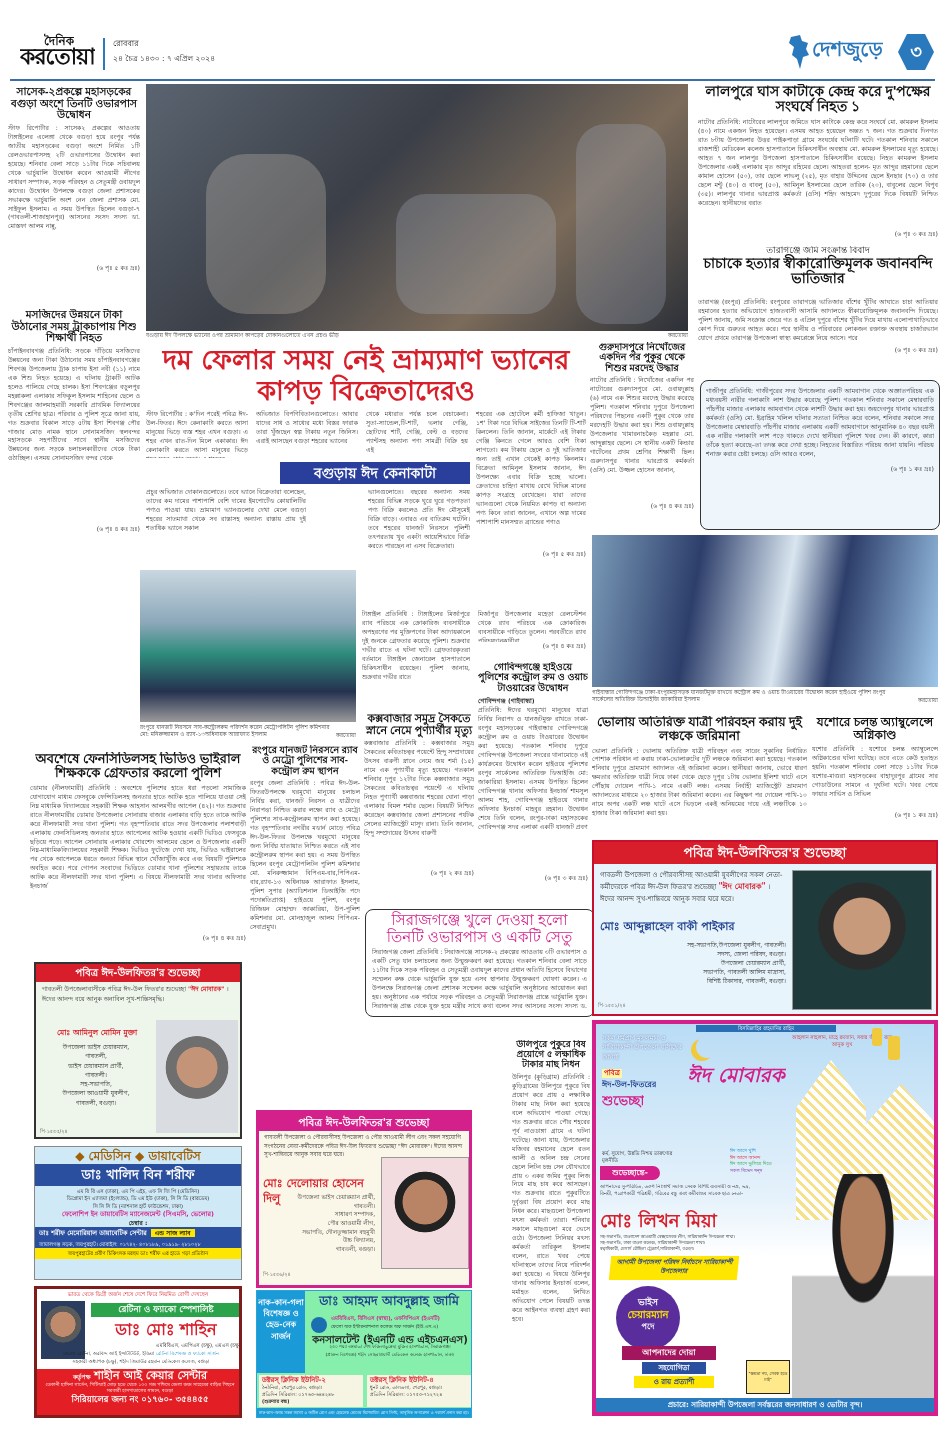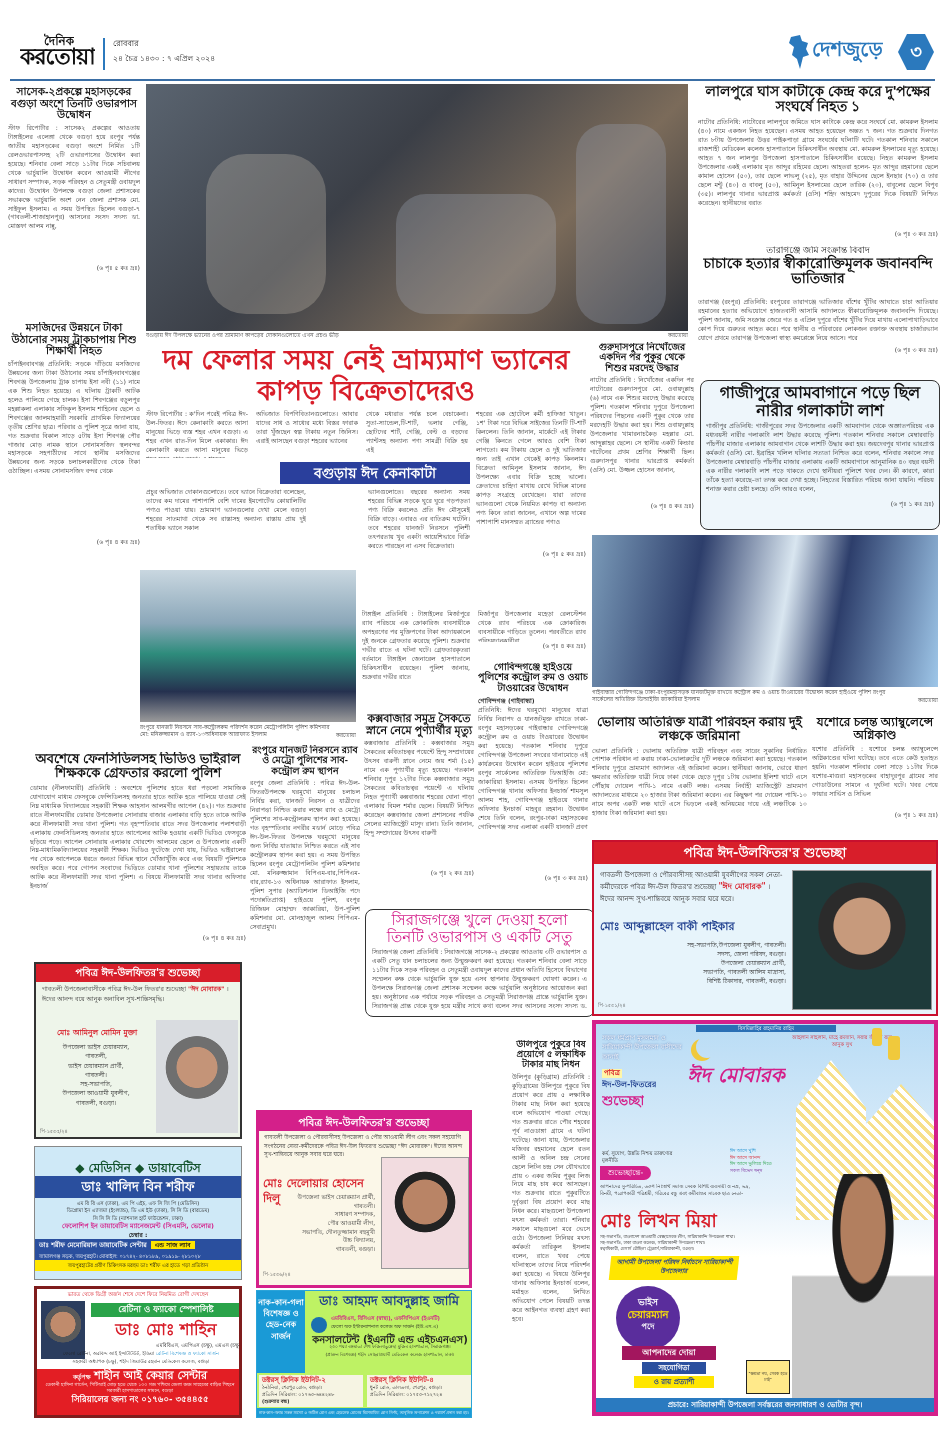--- a/index.html
+++ b/index.html
@@ -32,21 +32,21 @@
     <span style="color:#fff;font-size:18px;font-weight:bold">৩</span>
   </div>
 </div>
 <div class="abs rule" style="left:10px;top:79px;width:925px;height:2px"></div>
 
 <div class="abs" style="left:8px;top:86px;width:132px;height:230px">
   <div class="hl" style="font-size:10.5px">সাসেক-২প্রকল্পে মহাসড়কের বগুড়া অংশে তিনটি ওভারপাস উদ্বোধন</div>
   <div class="body" style="margin-top:3px;height:140px;overflow:hidden">স্টাফ রিপোর্টার : সাসেক২ প্রকল্পের আওতায় টাঙ্গাইলের এলেঙ্গা থেকে বগুড়া হয়ে রংপুর পর্যন্ত জাতীয় মহাসড়কের বগুড়া অংশে নির্মিত ১টি রেলওভারপাসসহ ২টি ওভারপাসের উদ্বোধন করা হয়েছে। শনিবার বেলা সাড়ে ১১টার দিকে সচিবালয় থেকে ভার্চুয়ালি উদ্বোধন করেন আওয়ামী লীগের সাধারণ সম্পাদক, সড়ক পরিবহন ও সেতুমন্ত্রী ওবায়দুল কাদের। উদ্বোধন উপলক্ষে বগুড়া জেলা প্রশাসকের সভাকক্ষে ভার্চুয়ালি অংশ নেন জেলা প্রশাসক মো. সাইফুল ইসলাম। এ সময় উপস্থিত ছিলেন বগুড়া-৭ (গাবতলী-শাজাহানপুর) আসনের সংসদ সদস্য ডা. মোস্তফা আলম নান্নু,</div>
   <div class="body" style="text-align:right">(৬ পৃঃ ৫ কঃ দ্রঃ)</div>
 </div>
-<div class="abs" style="left:8px;top:322px;width:132px;height:246px">
+<div class="abs" style="left:8px;top:309px;width:132px;height:246px">
   <div class="hl" style="font-size:10.5px">মসজিদের উন্নয়নে টাকা উঠানোর সময় ট্রাকচাপায় শিশু শিক্ষার্থী নিহত</div>
   <div class="body" style="margin-top:3px;height:178px;overflow:hidden">চাঁপাইনবাবগঞ্জ প্রতিনিধি: সড়কে দাঁড়িয়ে মসজিদের উন্নয়নের জন্য টাকা উঠানোর সময় চাঁপাইনবাবগঞ্জের শিবগঞ্জ উপজেলায় ট্রাক চাপায় ইসা নবী (১১) নামে এক শিশু নিহত হয়েছে। এ ঘটনায় ট্রাকটি আটক হলেও পালিয়ে গেছে চালক। ইসা শিবগঞ্জের বড়ুলপুর মহল্লাকলা এলাকার সফিকুল ইসলাম শাহিনের ছেলে ও শিবগঞ্জের জালমাহমারী সরকারি প্রাথমিক বিদ্যালয়ের তৃতীয় শ্রেণির ছাত্র। পরিবার ও পুলিশ সূত্রে জানা যায়, গত শুক্রবার বিকাল সাড়ে ৫টায় ইসা শিবগঞ্জ পৌর গাজার মোড় নামক স্থানে সোনামসজিদ স্থলবন্দর মহাসড়কে সহপাঠীদের সাথে স্থানীয় মসজিদের উন্নয়নের জন্য সড়কে চলাচলকারীদের থেকে টাকা ওঠাচ্ছিল। এসময় সোনামসজিদ বন্দর থেকে</div>
   <div class="body" style="text-align:right">(৬ পৃঃ ৪ কঃ দ্রঃ)</div>
 </div>
 
 <div class="abs photo" style="left:146px;top:84px;width:542px;height:247px">
   <div class="abs" style="left:60px;top:70px;width:120px;height:160px;background:rgba(230,220,200,.25);border-radius:40px"></div>
   <div class="abs" style="left:250px;top:110px;width:160px;height:120px;background:rgba(180,190,210,.25);border-radius:30px"></div>
   <div class="abs" style="left:430px;top:40px;width:90px;height:200px;background:rgba(160,170,190,.3);border-radius:30px"></div>
 </div>
@@ -82,21 +82,20 @@
   <div class="body" style="text-align:right">(৬ পৃঃ ৩ কঃ দ্রঃ)</div>
 </div>
 
 <div class="abs" style="left:590px;top:342px;width:104px;height:190px">
   <div class="hl" style="font-size:9.5px">গুরুদাসপুরে নিখোঁজের একদিন পর পুকুর থেকে শিশুর মরদেহ উদ্ধার</div>
   <div class="body" style="margin-top:3px;height:126px;overflow:hidden">নাটোর প্রতিনিধি : নিখোঁজের একদিন পর নাটোরের গুরুদাসপুরে মো. ওবায়দুল্লাহ (৬) নামে এক শিশুর মরদেহ উদ্ধার করেছে পুলিশ। গতকাল শনিবার দুপুরে উপজেলা পরিষদের পিছনের একটি পুকুর থেকে তার মরদেহটি উদ্ধার করা হয়। শিশু ওবায়দুল্লাহ উপজেলার খামারনাচকৈড় মহল্লার মো. আব্দুল্লাহর ছেলে। সে স্থানীয় একটি কিন্ডার গার্টেনের প্রথম শ্রেণির শিক্ষার্থী ছিল। গুরুদাসপুর থানার ভারপ্রাপ্ত কর্মকর্তা (ওসি) মো. উজ্জল হোসেন জানান,</div>
   <div class="body" style="text-align:right">(৬ পৃঃ ৪ কঃ দ্রঃ)</div>
 </div>
 
 <div class="abs" style="left:700px;top:380px;width:240px;height:150px;border:1.5px solid #333;border-radius:8px;background:#eef6fb;padding:3px 5px">
-  <div class="hl" style="font-size:16px">গাজীপুরে আমবাগানে পড়ে ছিল নারীর গলাকাটা লাশ</div>
   <div class="body" style="margin-top:3px;height:78px;overflow:hidden">গাজীপুর প্রতিনিধি: গাজীপুরের সদর উপজেলার একটি আমবাগান থেকে অজ্ঞাতপরিচয় এক মধ্যবয়সী নারীর গলাকাটা লাশ উদ্ধার করেছে পুলিশ। গতকাল শনিবার সকালে মেম্বারবাড়ি পাঁচপীর মাজার এলাকার আমবাগান থেকে লাশটি উদ্ধার করা হয়। জয়দেবপুর থানার ভারপ্রাপ্ত কর্মকর্তা (ওসি) মো. ইব্রাহিম খলিল ঘটনার সত্যতা নিশ্চিত করে বলেন, শনিবার সকালে সদর উপজেলার মেম্বারবাড়ি পাঁচপীর মাজার এলাকায় একটি আমবাগানে আনুমানিক ৪০ বছর বয়সী এক নারীর গলাকাটা লাশ পড়ে থাকতে দেখে স্থানীয়রা পুলিশে খবর দেন। কী কারণে, কারা তাঁকে হত্যা করেছে–তা তদন্ত করে দেখা হচ্ছে। নিহতের বিস্তারিত পরিচয় জানা যায়নি। পরিচয় শনাক্ত করার চেষ্টা চলছে। ওসি আরও বলেন,</div>
   <div class="body" style="text-align:right">(৬ পৃঃ ১ কঃ দ্রঃ)</div>
 </div>
 
 <div class="abs photo" style="left:592px;top:535px;width:346px;height:152px;background:linear-gradient(100deg,#7a9ab8,#2d3e6b 30%,#d9e6f0 55%,#2d3e6b 70%,#9ec6e8)"></div>
 <div class="abs cap" style="left:592px;top:689px;width:310px">গাইবান্ধার গোবিন্দগঞ্জে ঢাকা-রংপুরমহাসড়ক যানজটমুক্ত রাখতে কন্ট্রোল রুম ও ওয়াচ টাওয়ারের উদ্বোধন করেন হাইওয়ে পুলিশ রংপুর সার্কেলের অতিরিক্ত ডিআইজি জাকারিয়া ইসলাম</div>
 <div class="abs cap" style="left:900px;top:697px;width:38px;text-align:right">করতোয়া</div>
 
 <div class="abs photo" style="left:140px;top:570px;width:216px;height:152px;background:linear-gradient(180deg,#c9d7e0,#8ba7b9 35%,#2e8c7c 55%,#25314f 80%,#9b9b9b)"></div>
 <div class="abs cap" style="left:140px;top:724px;width:200px">রংপুরে যানজট নিরসনে সাব-কন্ট্রোলরুম পরিদর্শন করেন মেট্রোপলিটন পুলিশ কমিশনার মো: মনিরুজ্জামান ও র‌্যাব-১৩অধিনায়ক আরাফাত ইসলাম</div>
@@ -190,21 +189,21 @@
     <div>গাবতলী।</div>
     <div>সহ-সভাপতি,</div>
     <div>উপজেলা আওয়ামী যুবলীগ,</div>
     <div>গাবতলী, বগুড়া।</div>
   </div>
   <div class="abs" style="left:4px;top:164px;font-size:5px;color:#555">পি-১৫৫৫/২৪</div>
   <div class="abs" style="left:120px;top:56px;width:82px;height:113px;background:radial-gradient(circle at 50% 42%,#c49478 0 26%,#6f6f6f 27% 40%,#d9dce0 41%)"></div>
 </div>
 
 <div class="abs" style="left:34px;top:1146px;width:208px;height:134px;background:#cfe9f7;border:1px solid #888">
-  <div style="text-align:center;font-size:12px;font-weight:bold;color:#14532d;padding-top:13px">◆ মেডিসিন ◆ ডায়াবেটিস</div>
+  <div style="text-align:center;font-size:12px;font-weight:bold;color:#a16207;padding-top:1px">◆ মেডিসিন ◆ ডায়াবেটিস</div>
   <div style="background:#2a4f9e;height:22px;display:flex;align-items:center;justify-content:center">
     <span style="color:#fff;font-size:13px;font-weight:bold">ডাঃ খালিদ বিন শরীফ</span>
   </div>
   <div style="text-align:center;font-size:5px;line-height:1.45;color:#222;padding-top:2px">
     <div>এম বি বি এস (ঢাকা), এম পি এইচ, এফ সি জি পি (মেডিসিন)</div>
     <div>ডিপ্লোমা ইন এ্যাজমা (ইংল্যান্ড), ডি এম ইউ (ঢাকা), সি সি ডি (বারডেম)</div>
     <div>সি সি সি ডি (ন্যাশনাল হার্ট ফাউন্ডেশন, ঢাকা)</div>
   </div>
   <div style="text-align:center;font-size:6.4px;color:#d4208a;font-weight:bold">ফেলোশিপ ইন ডায়াবেটিস ম্যানেজমেন্ট (সিএমসি, ভেলোর)</div>
   <div style="text-align:center;font-size:6px;font-weight:bold">চেম্বার :</div>
@@ -251,21 +250,21 @@
     <div>সাধারণ সম্পাদক,</div>
     <div>পৌর আওয়ামী লীগ,</div>
     <div>সভাপতি, দৌলতুজ্জামান বহুমুখী</div>
     <div>উচ্চ বিদ্যালয়,</div>
     <div>গাবতলী, বগুড়া।</div>
   </div>
   <div class="abs" style="left:4px;top:158px;font-size:5px;color:#555">পি-১৫৫৬/২৪</div>
   <div class="abs" style="left:122px;top:44px;width:88px;height:112px;border:1px solid #999;background:radial-gradient(circle at 50% 40%,#b98466 0 28%,#222 29% 38%,#f2dce0 39%)"></div>
 </div>
 
-<div class="abs" style="left:256px;top:1290px;width:216px;height:128px;border:1px solid #2aa3d8;background:#bef264">
+<div class="abs" style="left:256px;top:1290px;width:216px;height:128px;border:1px solid #2aa3d8;background:#86efac">
   <div class="abs" style="left:0;top:0;width:48px;height:82px;background:#1a9ad6;color:#fff;font-size:8px;font-weight:bold;text-align:center;padding-top:6px;line-height:1.4">নাক-কান-গলা বিশেষজ্ঞ ও হেড-নেক সার্জন</div>
   <div class="abs" style="left:50px;top:2px;width:164px;text-align:center;font-size:12.5px;color:#1f3f8f;font-weight:bold">ডাঃ আহমদ আবদুল্লাহ জামি</div>
   <div class="abs" style="left:54px;top:26px;width:16px;height:16px;border-radius:50%;background:#1a6fb0"></div>
   <div class="abs" style="left:74px;top:24px;width:138px;font-size:5.2px;color:#d4208a;font-weight:bold">এমবিবিএস, বিসিএস (স্বাস্থ্য), এফসিপিএস (ইএনটি)</div>
   <div class="abs" style="left:74px;top:33px;width:138px;font-size:4.6px">ফেলো অফ ইন্টারন্যাশনাল কলেজ অফ সার্জন (ইউ.এস.এ)</div>
   <div class="abs" style="left:52px;top:42px;width:162px;text-align:center;font-size:10px;font-weight:bold">কনসালটেন্ট (ইএনটি এন্ড এইচএনএস)</div>
   <div class="abs" style="left:52px;top:53px;width:162px;font-size:4.4px;text-align:center">২৫০ শয্যা বঙ্গমাতা শেখ ফজিলাতুন্নেছা মুজিব হাসপাতাল, সিরাজগঞ্জ।</div>
   <div class="abs" style="left:52px;top:61px;width:162px;font-size:4.4px;text-align:center">(প্রাক্তন বিশেষজ্ঞ) শহীদ সোহরাওয়ার্দী মেডিকেল কলেজ হাসপাতাল, ঢাকা।</div>
   <div class="abs" style="left:2px;top:84px;width:104px;height:32px;background:#f6f4e3;padding:1px 3px;font-size:4.8px;line-height:1.4">
     <div style="color:#d81e2a;font-weight:bold;font-size:6.6px">ডক্টরস্ ক্লিনিক ইউনিট-২</div>
@@ -293,21 +292,21 @@
   <div class="abs" style="left:276px;top:4px;width:10px;height:18px;background:#f0c93c;border-radius:3px"></div>
   <div class="abs" style="left:292px;top:12px;width:12px;height:24px;background:#f0c93c;border-radius:3px"></div>
   <div class="abs" style="left:200px;top:36px;width:140px;height:160px;background:repeating-linear-gradient(45deg,#f7e08a 0 3px,#ffffff 3px 7px);clip-path:polygon(0 100%,0 30%,25% 0,50% 30%,50% 40%,75% 15%,100% 40%,100% 100%)"></div>
   <div class="abs" style="left:6px;top:126px;width:80px;font-size:5px;line-height:1.3;color:#222">কর্ম, সুযোগ, উন্নতি নিশ্চয় তারুণ্যের মূলনীতি</div>
   <div class="abs" style="left:134px;top:124px;width:70px;font-size:4.6px;line-height:1.45">
     <div style="color:#1a8fd0">ঈদ আসে খুশি</div>
     <div style="color:#d81e2a">ঈদ আসে আনন্দ</div>
     <div style="color:#2aa34a">ঈদ আসে ভুলিয়ে দিতে</div>
     <div style="color:#7a2d9c">সকল বিভেদ দ্বন্দ্ব</div>
   </div>
-  <div class="abs" style="left:4px;top:142px;width:51px;height:14px;background:#d4208a;color:#fff;font-size:7.5px;font-weight:normal;text-align:center;line-height:14px;border-radius:0 8px 8px 0">শুভেচ্ছান্তে-</div>
+  <div class="abs" style="left:4px;top:142px;width:60px;height:14px;background:#d4208a;color:#fff;font-size:7.5px;font-weight:bold;text-align:center;line-height:14px;border-radius:0 8px 8px 0">শুভেচ্ছান্তে-</div>
   <div class="abs" style="left:4px;top:160px;width:160px;font-size:4.8px;line-height:1.45;color:#222">আপনাদের সু-পরিচিত, তরুণ নিঃস্বার্থ সমাজ সেবক বিশিষ্ট ব্যবসায়ী ও নম্র, ভদ্র, বিনয়ী, পরোপকারী পরিশ্রমী, গরিবের বন্ধু এবং কর্মীবান্ধব সাবেক ছাত্র নেতা-</div>
   <div class="abs" style="left:4px;top:185px;width:170px;font-size:18px;color:#d81e2a;font-weight:bold">মোঃ লিখন মিয়া</div>
   <div class="abs" style="left:4px;top:210px;width:170px;font-size:4.2px;line-height:1.45;color:#222">
     <div>সহ-সভাপতি, বাংলাদেশ আওয়ামী স্বেচ্ছাসেবক লীগ, সারিয়াকান্দি উপজেলা শাখা।</div>
     <div>সহ-সভাপতি, ঢাকা বাংলা কলেজ, সারিয়াকান্দী উপজেলা শাখা।</div>
     <div>স্বত্বাধিকারী, মেসার্স রৌহিলা ট্রেডার্স,সারিয়াকান্দী, বগুড়া।</div>
   </div>
   <div class="abs" style="left:14px;top:232px;width:128px;height:24px;background:#ffe600;color:#1f3f8f;font-size:6.2px;font-weight:bold;font-style:italic;text-align:center;line-height:1.45;padding-top:2px;transform:skewX(-6deg)">আগামী উপজেলা পরিষদ নির্বাচনে সারিয়াকান্দী উপজেলার</div>
   <div class="abs" style="left:20px;top:262px;width:64px;height:64px;border-radius:50%;background:#5a2d9c;color:#fff;text-align:center;padding-top:10px">
     <div style="font-size:9px;font-weight:bold">ভাইস</div>

